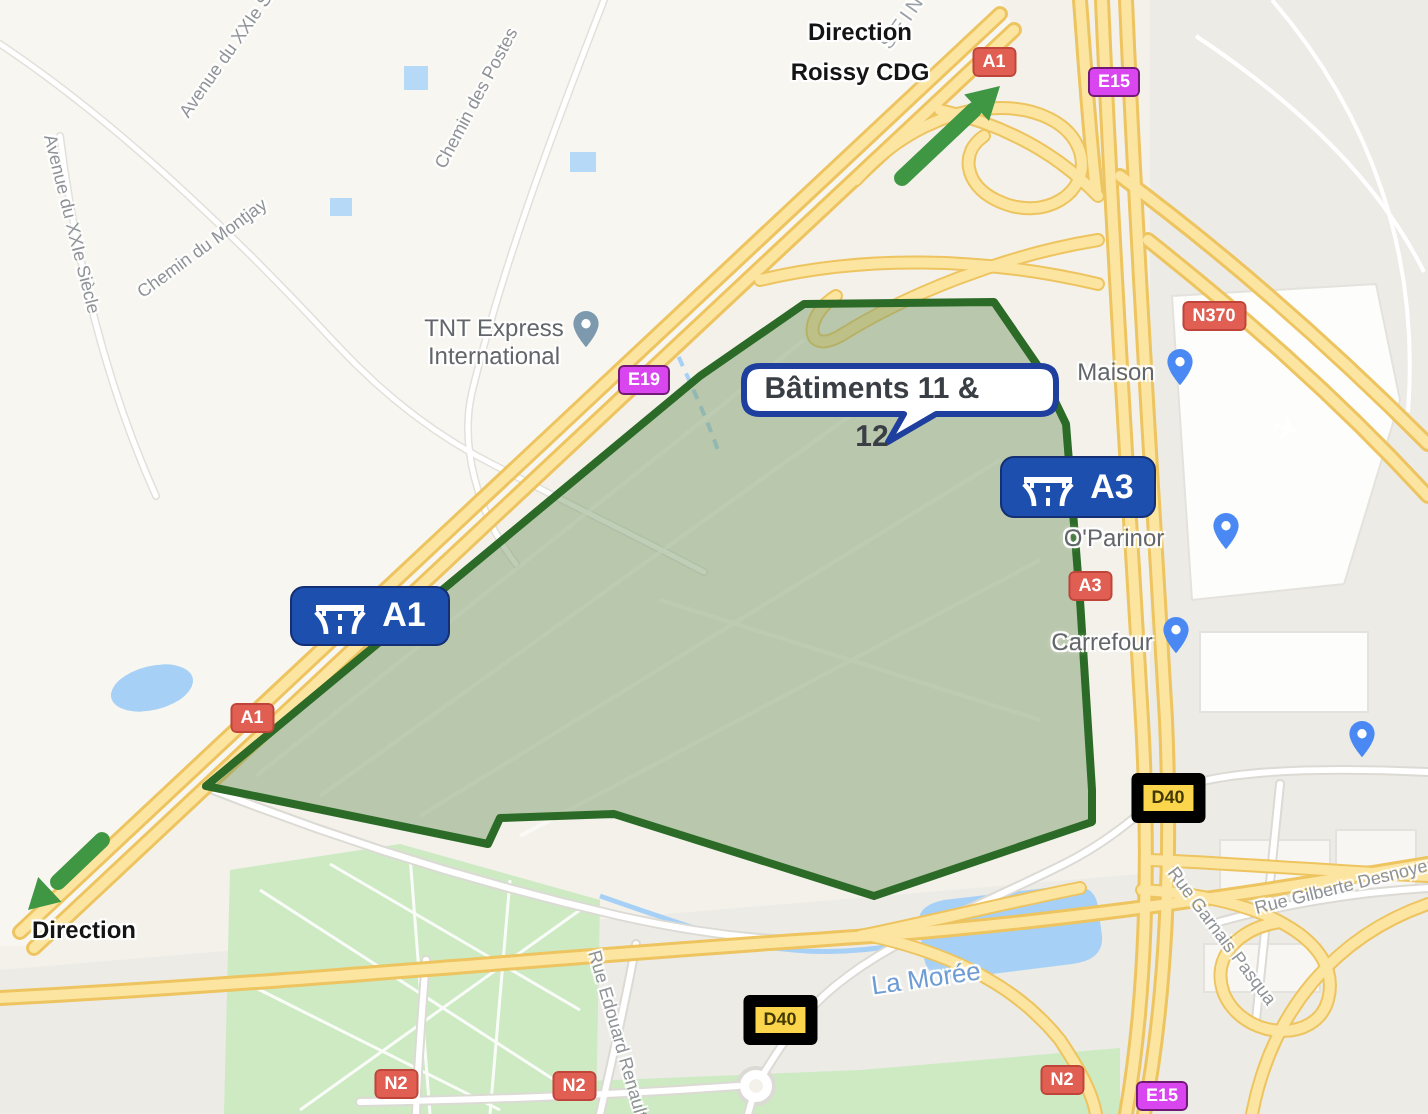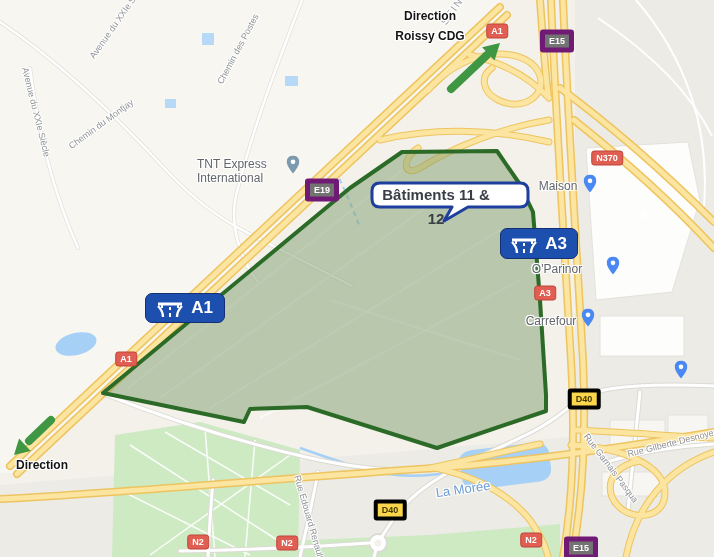--- a/index.html
+++ b/index.html
@@ -1,30 +1,30 @@
 <!DOCTYPE html>
 <html><head>
 <meta charset="utf-8">
 <style>
   * { box-sizing: border-box; margin: 0; padding: 0; }
   html,body { background:#ffffff; font-family:"Liberation Sans", sans-serif; }
   #stage { position:relative; width:714px; height:557px; overflow:hidden; background:#f3f1ea; }
   #stage svg.base { position:absolute; left:0; top:0; }
   .halo { text-shadow:-1px -1px 0 #fff,1px -1px 0 #fff,-1px 1px 0 #fff,1px 1px 0 #fff,0 0 3px #fff; }
-  .poi { position:absolute; transform:translate(-50%,-50%); 
+  .poi { position:absolute; transform:translate(-50%,-50%); text-align:center;
          font-size:12px; color:#62666b; line-height:1.15; }
   .street { position:absolute; font-size:9px; color:#8f9398; white-space:nowrap; }
   .water-label { position:absolute; transform:translate(-50%,-50%) rotate(-8deg);
          color:#6d9cd4; font-size:13px; white-space:nowrap; }
   .area-label { position:absolute; font-size:10px; color:#9aa0a6; letter-spacing:2px; }
   .shield { position:absolute; transform:translate(-50%,-50%); font-size:9px; font-weight:bold;
             line-height:1; padding:2px 4px; border-radius:3px; white-space:nowrap; }
   .shield.red    { background:#e05f52; color:#fff; border:1px solid #bf443a; }
-  .shield.green  { background:#737373; color:#fff; border:5px solid #701a75; }
-  .shield.yellow { background:#fbd54b; color:#423900; border:4px solid #000000; }
+  .shield.green  { background:#d946ef; color:#fff; border:1px solid #701a75; }
+  .shield.yellow { background:#fbd54b; color:#423900; border:6px solid #000000; }
   .mbadge { position:absolute; display:flex; align-items:center; justify-content:center; gap:8px;
             background:#1d4faf; border:1px solid #142f73; border-radius:7px;
             color:#fff; font-weight:bold; font-size:17px; }
   .dir { position:absolute; font-weight:bold; font-size:12px; color:#141414;
          text-align:center; line-height:20px; }
   .callout-text { position:absolute; left:372px; top:183px; width:128px; height:24px;
          line-height:24px; text-align:center; font-weight:bold; font-size:15px; color:#3a3f45; }
   .pin { position:absolute; transform:translate(-50%,-58%); }
   .plane { position:absolute; color:#ffffff; font-size:17px; transform:translate(-50%,-50%) rotate(18deg); }
 </style>

